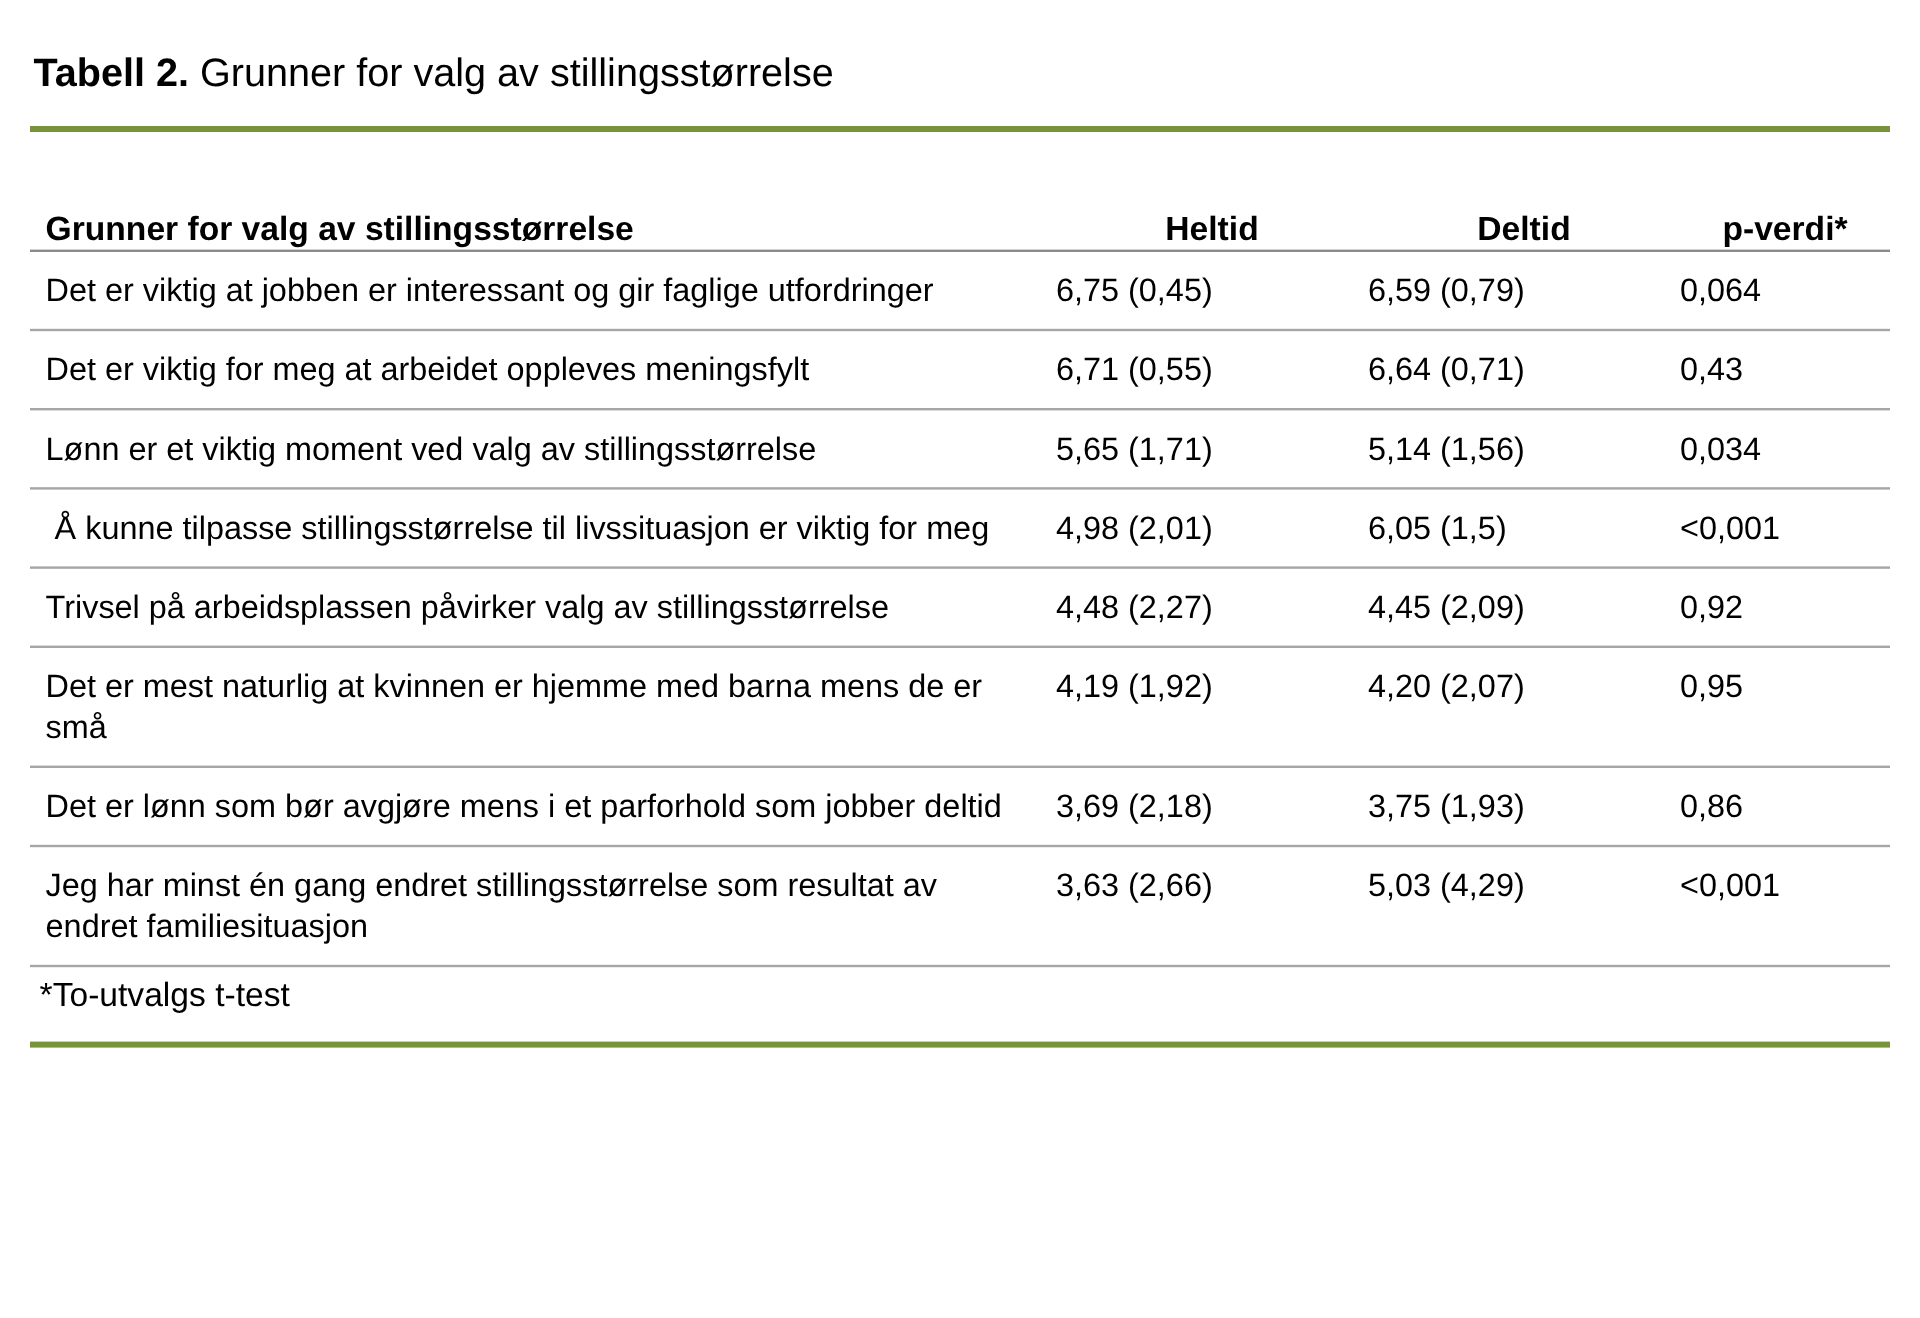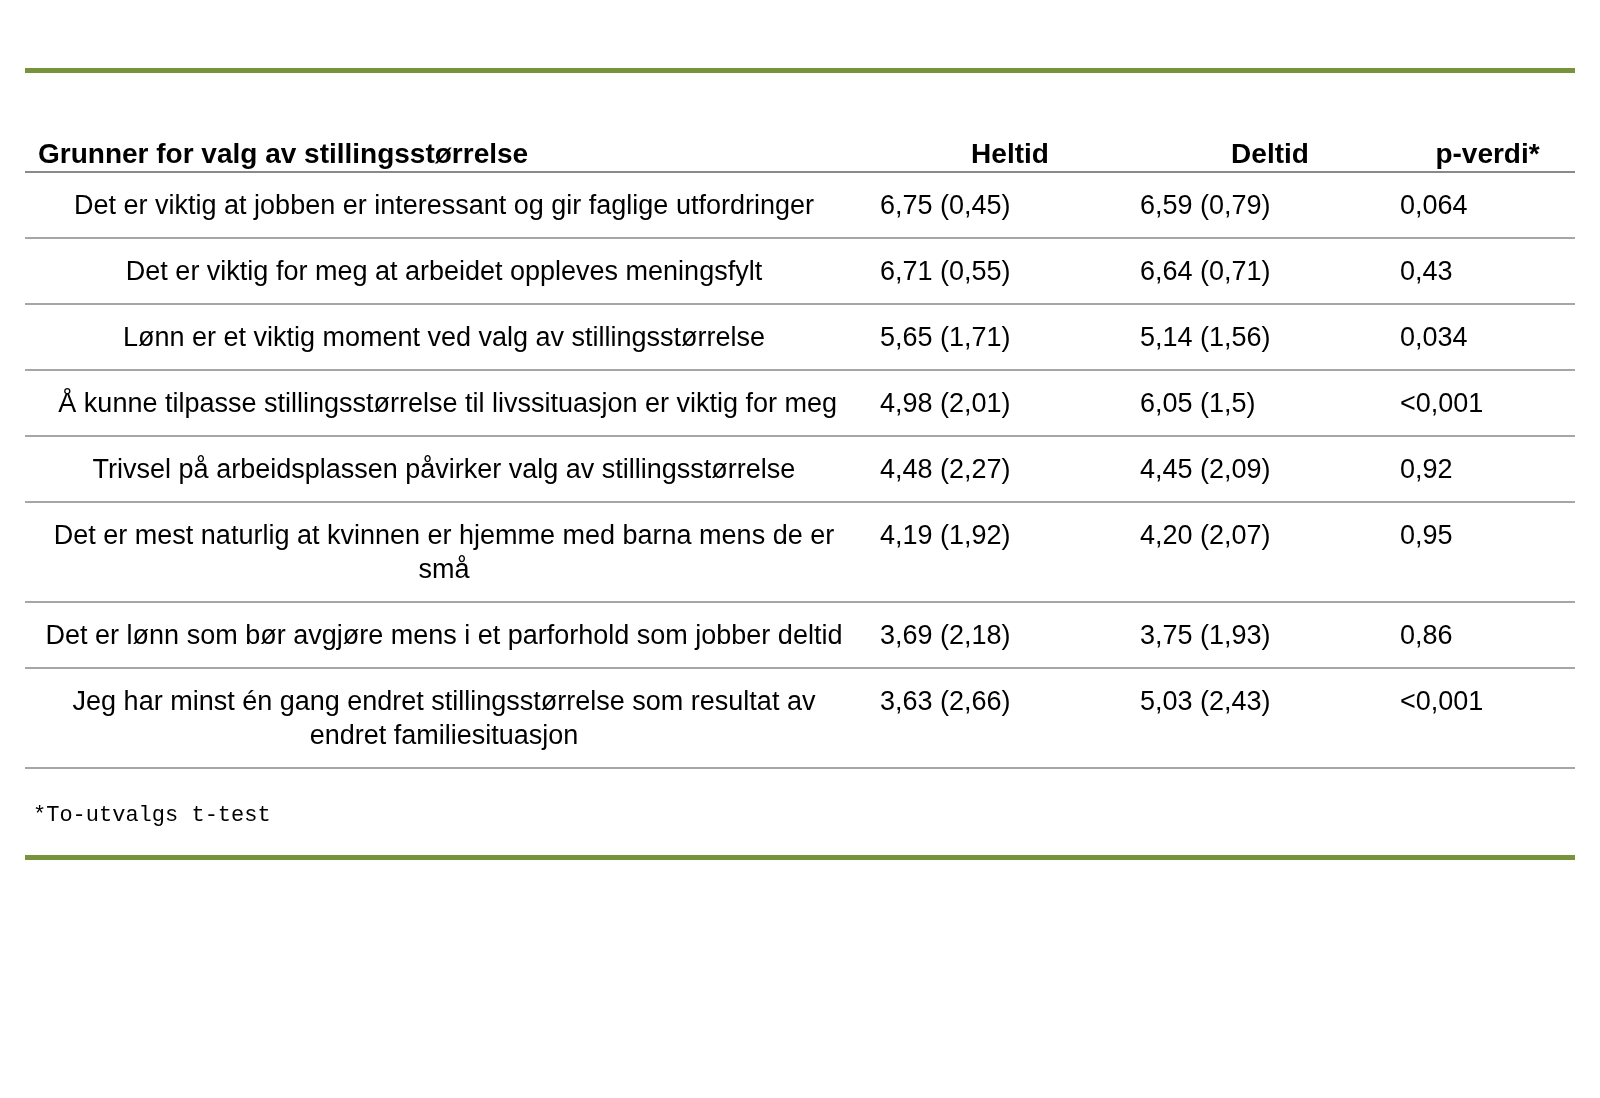--- a/index.html
+++ b/index.html
@@ -59,40 +59,42 @@
   thead { border-bottom: 2px solid #8a8a8a; }
   tbody tr { border-bottom: 2px solid #a6a6a6; }
   tbody td {
     font-size: 27px;
     line-height: 34px;
     vertical-align: top;
     padding-top: 15px;
     padding-bottom: 15px;
   }
   td.lbl {
-    text-align: center;
+    text-align: left;
     padding-left: 13px;
     padding-right: 30px;
     white-space: pre-wrap;
   }
   td.val { text-align: left; }
   .footnote {
-    font-size: 22px;
+    font-size: 28px;
     line-height: 26px;
-    margin-top: 34px;
+    margin-top: 10px;
     padding-left: 8px;
     font-weight: 400;
-    font-family: Liberation Mono, monospace;
   }
 </style>
 </head>
 <body>
 
 <div class="page">
 
+  <div class="title">
+    <span class="title-prefix">Tabell 2.</span><span class="title-text">Grunner for valg av stillingsstørrelse</span>
+  </div>
 
   <div class="rule-green top"></div>
 
   <table class="data">
     <colgroup>
       <col class="c1">
         <col class="c2">
         <col class="c3">
         <col class="c4">
     </colgroup>
@@ -143,21 +145,21 @@
       </tr>
       <tr>
         <td class="lbl">Det er lønn som bør avgjøre mens i et parforhold som jobber deltid</td>
         <td class="val">3,69 (2,18)</td>
         <td class="val">3,75 (1,93)</td>
         <td class="val">0,86</td>
       </tr>
       <tr>
         <td class="lbl">Jeg har minst én gang endret stillingsstørrelse som resultat av endret familiesituasjon</td>
         <td class="val">3,63 (2,66)</td>
-        <td class="val">5,03 (2,43)</td>
+        <td class="val">5,03 (4,29)</td>
         <td class="val">&lt;0,001</td>
       </tr>
     </tbody>
   </table>
 
   <div class="footnote">*To-utvalgs t-test</div>
 
   <div class="rule-green bottom"></div>
 
 </div>

